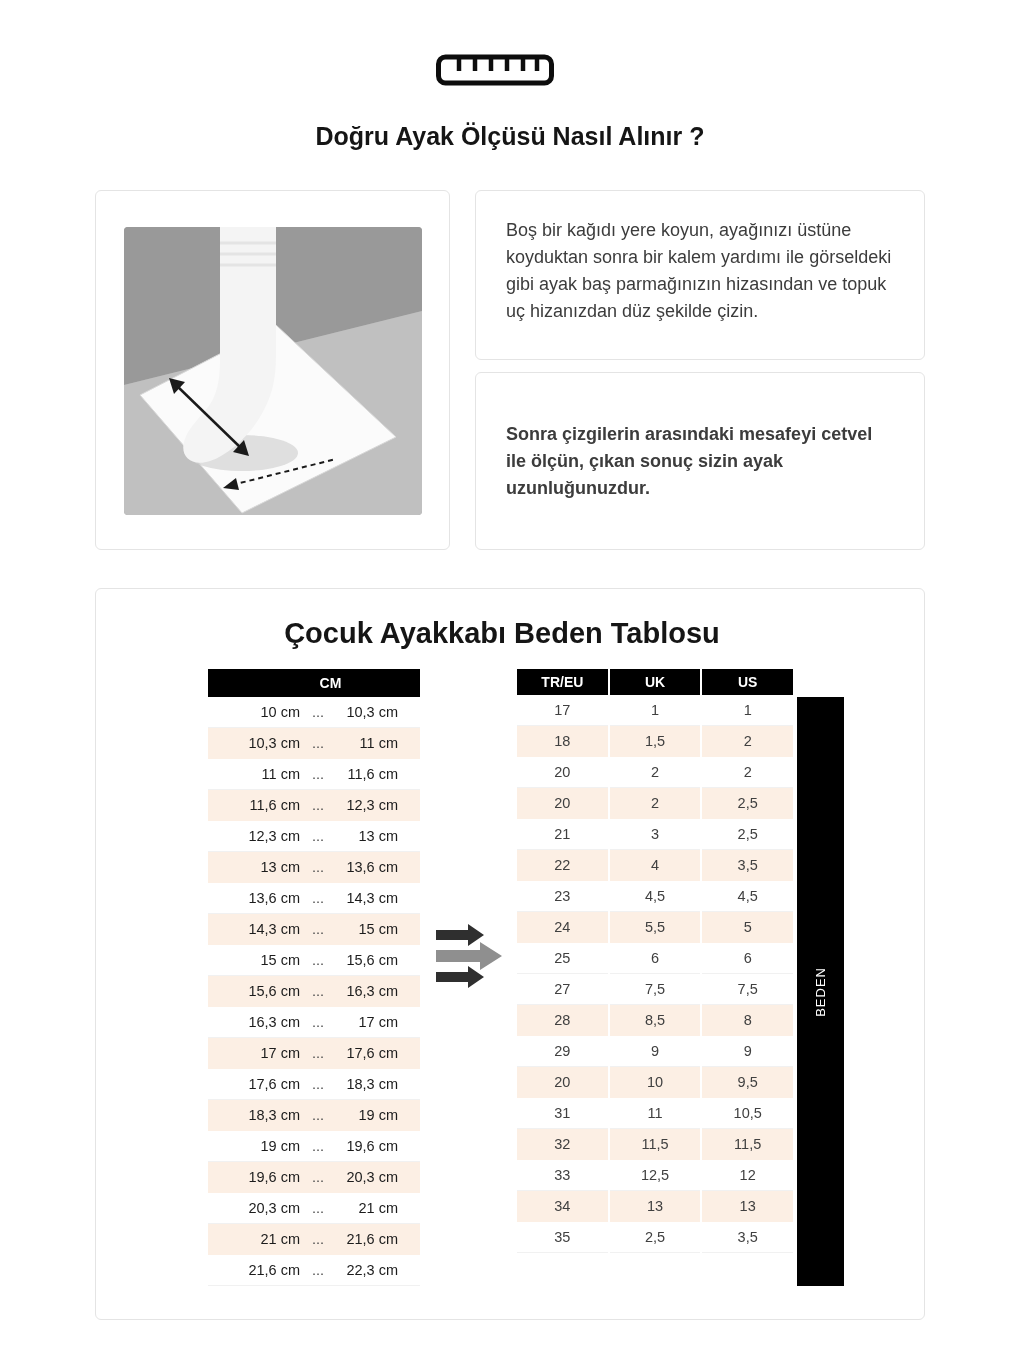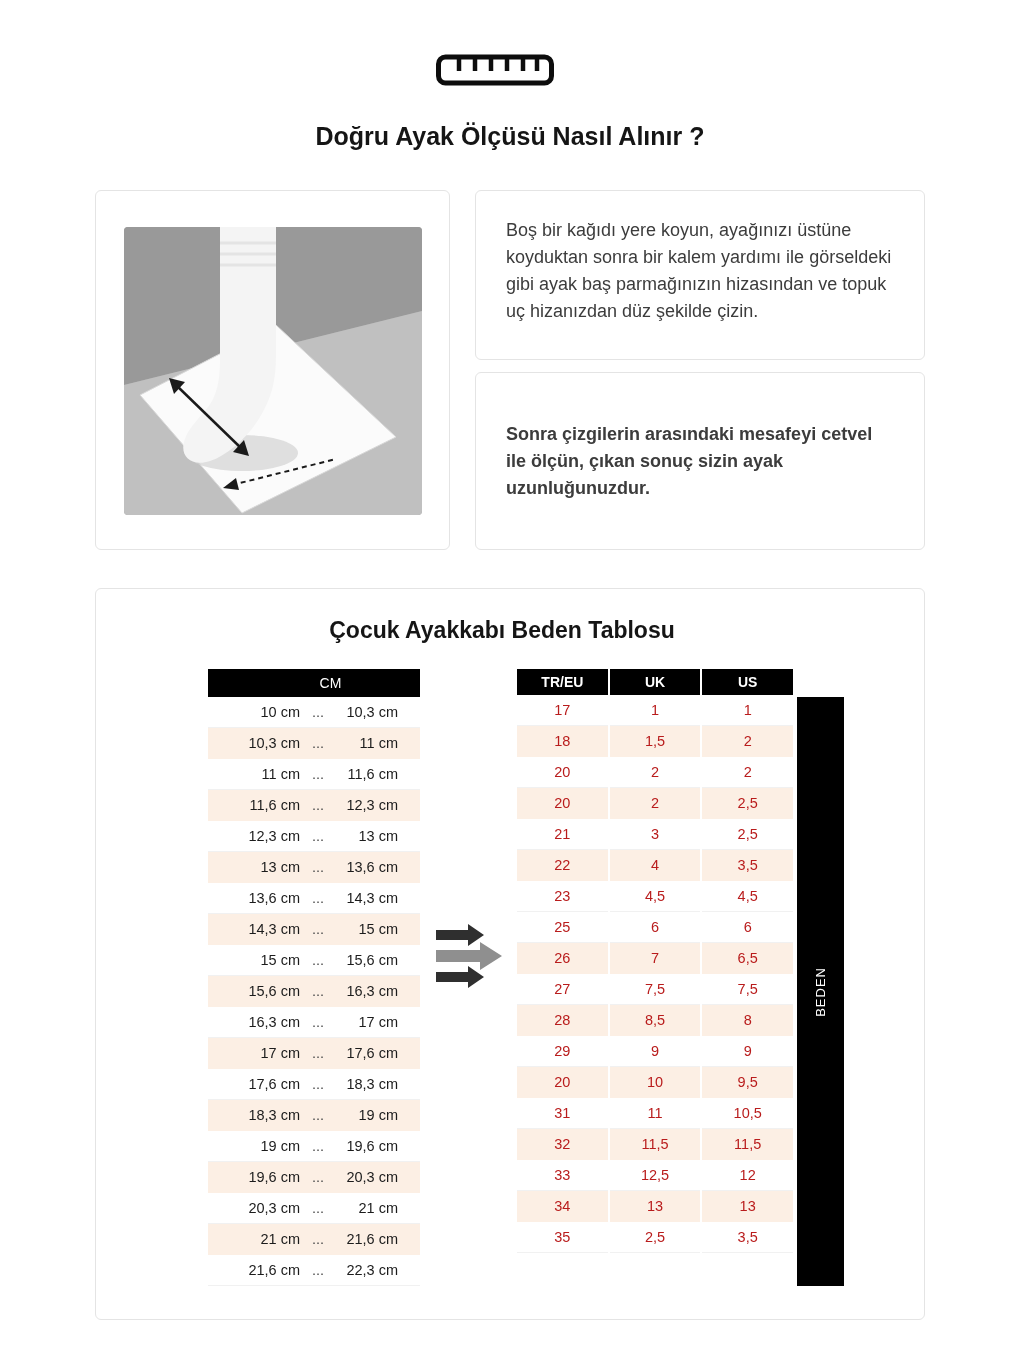--- a/index.html
+++ b/index.html
@@ -28,28 +28,28 @@
   }
   #tip-card-1 { left: 475px; top: 190px; width: 450px; height: 170px; padding: 26px 30px; }
   #tip-card-2 { left: 475px; top: 372px; width: 450px; height: 178px; padding: 26px 30px;
                 display: flex; align-items: center; font-weight: bold; }
   .tip-text { font-size: 18px; line-height: 27px; color: #3c3c3c; }
 
   
   #chart-card { left: 95px; top: 588px; width: 830px; height: 732px; }
   #chart-title {
     position: absolute; top: 28px; left: 0; right: 16px; text-align: center;
-    font-size: 23px; font-weight: bold; color: #151515;
+    font-size: 29px; font-weight: bold; color: #151515;
   }
 
   
   #cm-table { position: absolute; left: 112px; top: 80px; width: 212px; }
   .table-header {
     height: 28px; background: var(--header-bg, #000); color: #fff;
-    font-size: 14px; font-weight: normal;
+    font-size: 14px; font-weight: bold;
     display: flex; align-items: center; justify-content: center; padding-left: 33px;
   }
   .cm-row {
     height: 31px; display: flex; align-items: center;
     font-size: 14.5px; color: #1c1c1c; background: #fff;
     border-bottom: 1px solid #f1f1f1;
   }
   .cm-row.alt { background: var(--row-alt, #fcefe4); border-bottom-color: var(--row-alt, #fcefe4); }
   .cm-from { flex: 0 0 92px; text-align: right; }
   .cm-dots { flex: 0 0 36px; text-align: center; color: #4a4a4a; }
@@ -62,21 +62,21 @@
   #size-table { position: absolute; left: 421px; top: 80px; width: 278px; }
   .size-header-row { display: flex; height: 26px; }
   .size-header-cell {
     width: 91px; margin-right: 2px; background: var(--header-bg, #000); color: #fff;
     font-size: 14px; font-weight: bold;
     display: flex; align-items: center; justify-content: center;
   }
   .size-row { display: flex; height: 31px; }
   .size-cell {
     width: 91px; margin-right: 2px; background: #fff;
-    font-size: 14.5px; color: #b91c1c;
+    font-size: 14.5px; color: #404040;
     display: flex; align-items: center; justify-content: center;
     border-bottom: 1px solid #f1f1f1;
   }
   .size-row.alt .size-cell { background: var(--row-alt, #fcefe4); border-bottom-color: var(--row-alt, #fcefe4); }
 
   
   #beden-bar {
     position: absolute; left: 701px; top: 108px; width: 47px; height: 589px;
     background: var(--header-bg, #000);
     display: flex; align-items: center; justify-content: center;
@@ -280,30 +280,30 @@
           <div class="size-row alt">
             <div class="size-cell">22</div>
             <div class="size-cell">4</div>
             <div class="size-cell">3,5</div>
           </div>
           <div class="size-row">
             <div class="size-cell">23</div>
             <div class="size-cell">4,5</div>
             <div class="size-cell">4,5</div>
           </div>
+          <div class="size-row alt">
+            <div class="size-cell">24</div>
+            <div class="size-cell">5,5</div>
+            <div class="size-cell">5</div>
+          </div>
           <div class="size-row">
             <div class="size-cell">25</div>
             <div class="size-cell">6</div>
             <div class="size-cell">6</div>
           </div>
-          <div class="size-row alt">
-            <div class="size-cell">26</div>
-            <div class="size-cell">7</div>
-            <div class="size-cell">6,5</div>
-          </div>
           <div class="size-row">
             <div class="size-cell">27</div>
             <div class="size-cell">7,5</div>
             <div class="size-cell">7,5</div>
           </div>
           <div class="size-row alt">
             <div class="size-cell">28</div>
             <div class="size-cell">8,5</div>
             <div class="size-cell">8</div>
           </div>

